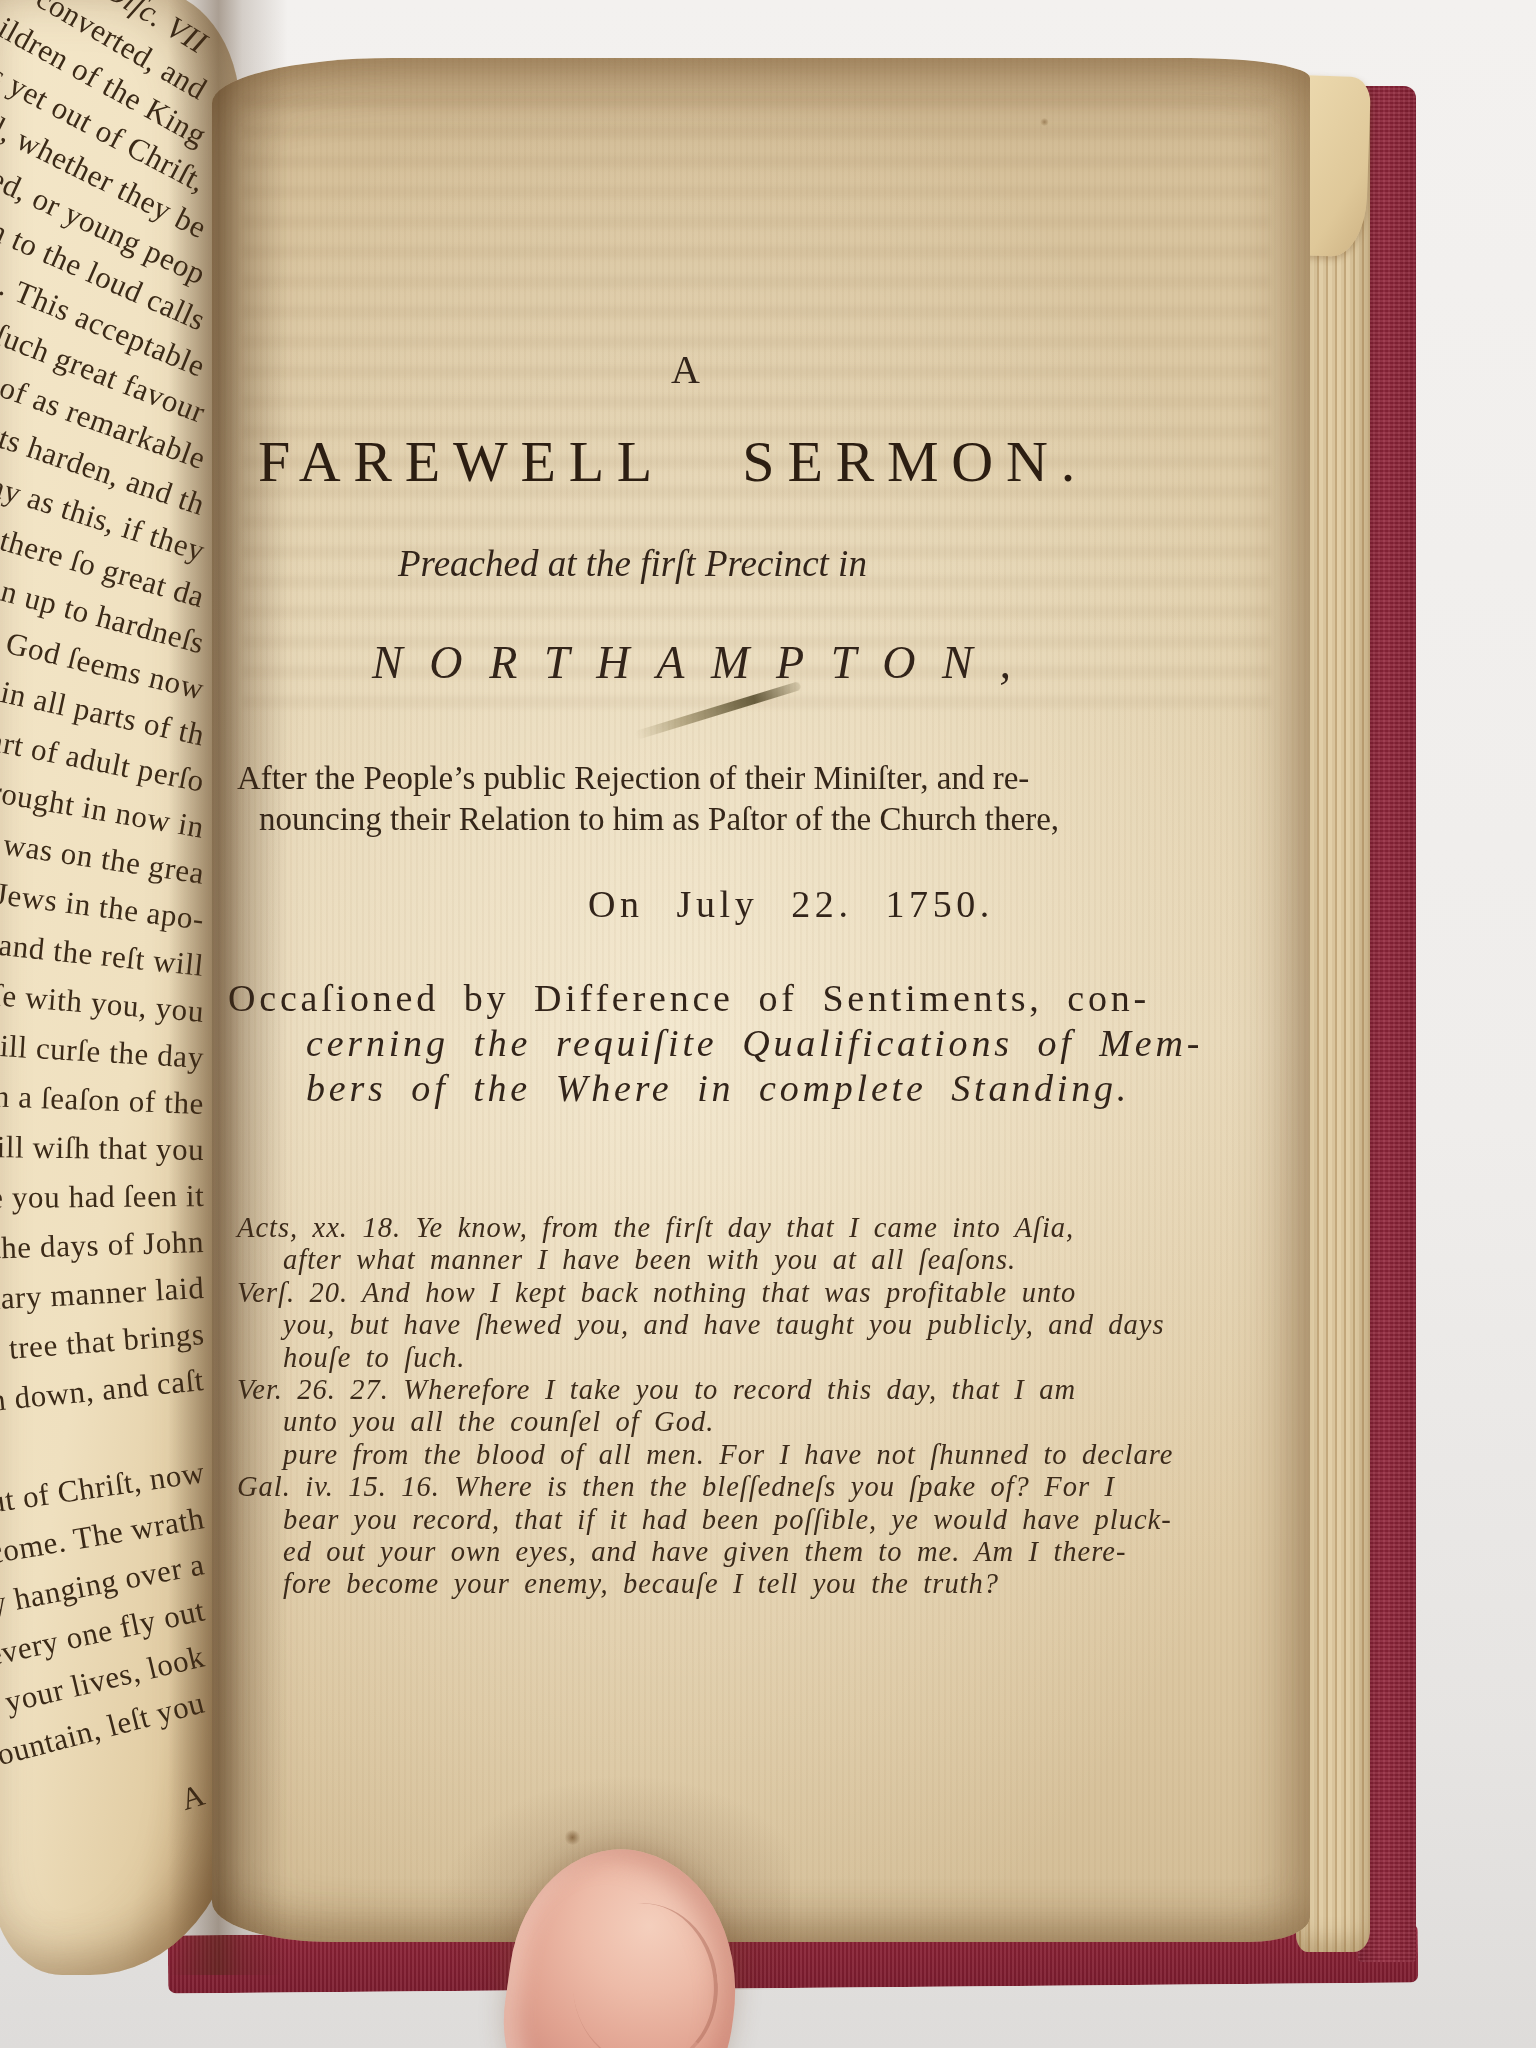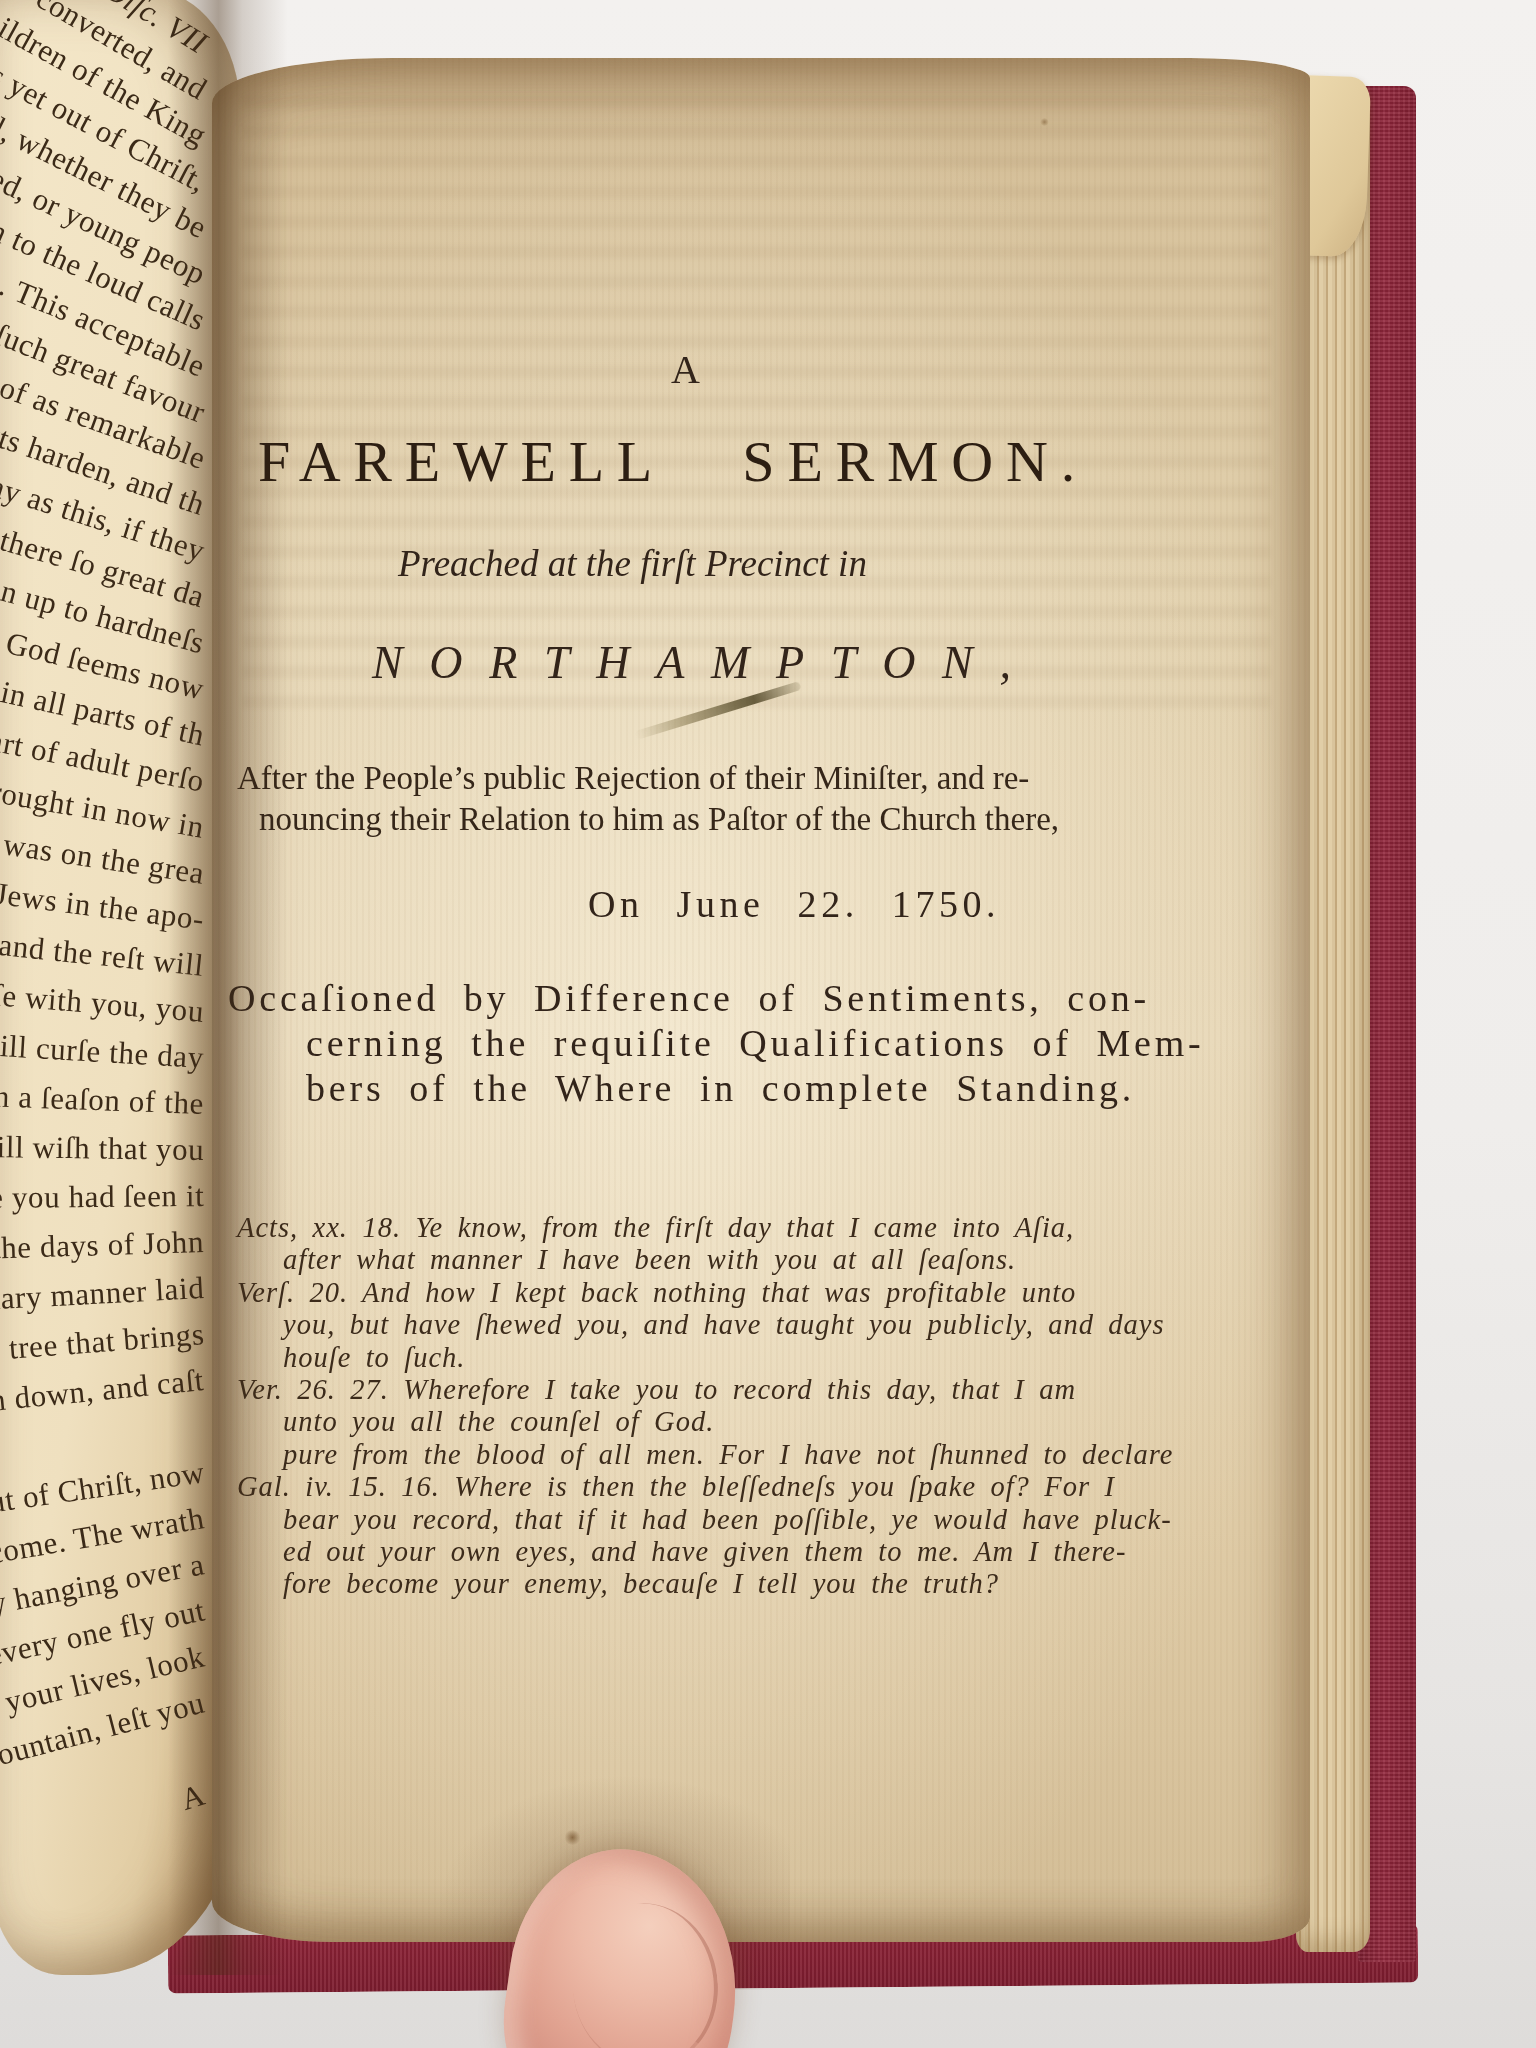--- a/index.html
+++ b/index.html
@@ -62,21 +62,21 @@
        filter:blur(2px);}
   .rp-text{position:absolute;white-space:nowrap;color:#32241a;}
   .half-title{left:459px;top:288px;font-size:40px;letter-spacing:.05em;}
   .main-title{left:46px;top:370px;font-size:58px;letter-spacing:.22em;word-spacing:.9em;color:#2c1e12;}
   .preached{left:186px;top:484px;font-size:37px;font-style:italic;}
   .place{left:160px;top:578px;font-size:46px;font-style:italic;letter-spacing:.58em;}
   .occasion{left:25px;top:700px;font-size:33px;line-height:41px;color:#352619;}
   .occasion div:not(:first-of-type){margin-left:22px;}
   .date{left:376px;top:824px;font-size:38px;letter-spacing:.12em;word-spacing:.5em;}
   .cause{left:16px;top:918px;font-size:38px;line-height:45px;letter-spacing:.1em;word-spacing:.3em;}
-  .cause div:not(:first-of-type){margin-left:78px;}
+  .cause div:not(:first-of-type){margin-left:78px;font-style:italic;}
   .scripture{left:25px;top:1154px;font-size:28.5px;line-height:32.4px;font-style:italic;
        letter-spacing:.035em;word-spacing:.22em;color:#3c2b1b;}
   .scripture .cont{padding-left:46px;}
 
   .smudge{position:absolute;left:420px;top:648px;width:172px;height:9px;z-index:5;
        transform:rotate(-17deg);border-radius:6px;filter:blur(.6px);
        background:linear-gradient(90deg,rgba(110,95,50,0),rgba(110,95,50,.45) 30%,rgba(72,62,30,.8) 72%,rgba(90,78,40,.15));}
   .spot{position:absolute;border-radius:50%;z-index:5;}
   .spot-a{left:352px;top:1772px;width:17px;height:15px;
        background:radial-gradient(circle,rgba(110,75,35,.65),rgba(110,75,35,0) 70%);}
@@ -160,21 +160,21 @@
     <div class="rp-text place">NORTHAMPTON,</div>
 
     <div class="smudge"></div>
 
     <div class="rp-text occasion">
 
     <div>After the People’s public Rejection of their Miniſter, and re-</div>
         <div>nouncing their Relation to him as Paſtor of the Church there,</div>
       </div>
 
-    <div class="rp-text date">On June 22. 1750.</div>
+    <div class="rp-text date">On July 22. 1750.</div>
 
     <div class="rp-text cause">
 
     <div>Occaſioned by Difference of Sentiments, con-</div>
         <div>cerning the requiſite Qualifications of Mem-</div>
         <div>bers of the Where in complete Standing.</div>
       </div>
 
     <div class="rp-text scripture">
 

